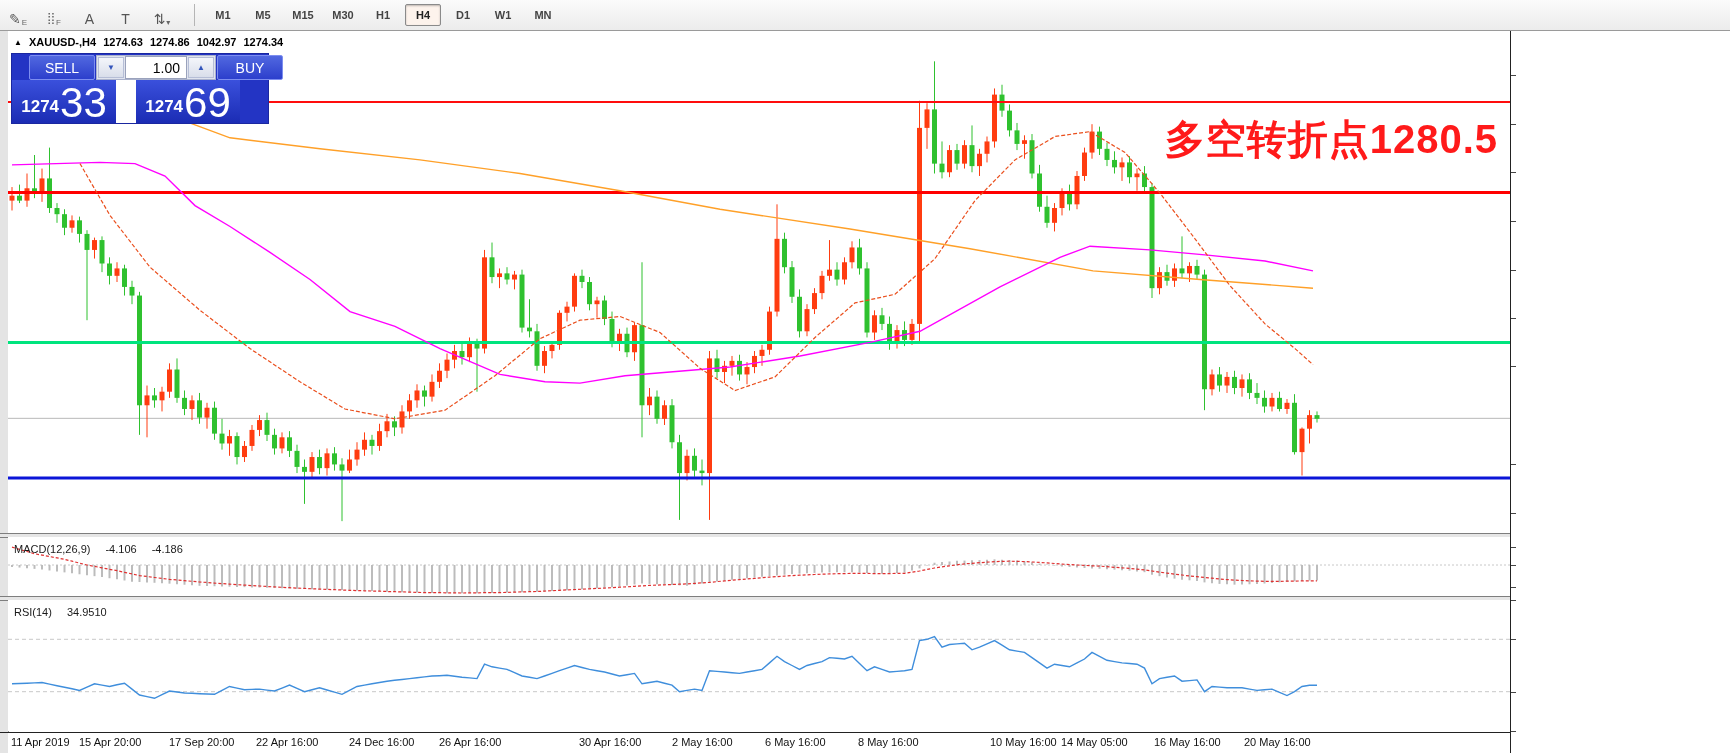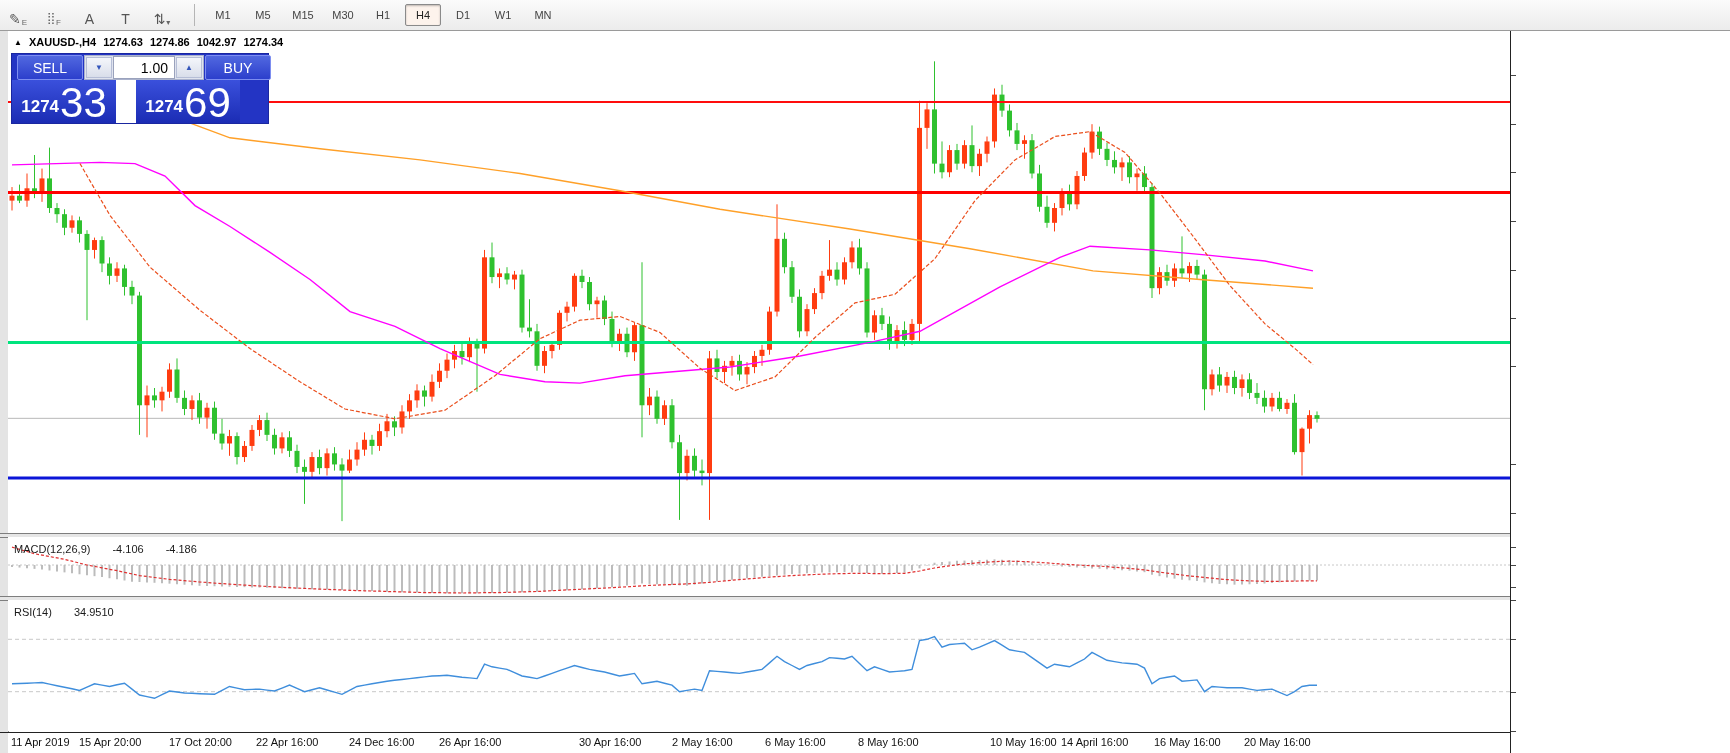--- a/index.html
+++ b/index.html
@@ -2,40 +2,40 @@
 <html><head>
 <meta charset="utf-8">
 <style>
   html,body{margin:0;padding:0;background:#fff;font-family:"Liberation Sans",sans-serif;}
   #stage{position:relative;width:1730px;height:753px;overflow:hidden;background:#fff;}
   
   #toolbar{position:absolute;left:0;top:0;width:1730px;height:30px;background:linear-gradient(#fbfbfb,#ececec);border-bottom:1px solid #9a9a9a;display:flex;align-items:center;}
   .tb-icon{width:30px;height:24px;margin:0 2px;display:flex;align-items:flex-end;justify-content:center;font-size:14px;color:#555;border:1px solid transparent;border-radius:2px;position:relative;cursor:default;}
   .tb-icon .sub{font-size:8px;color:#666;margin-left:1px;}
   .tb-sep{width:1px;height:22px;background:#b5b5b5;margin:0 8px 0 14px;}
-  .tf-btn{min-width:26px;height:20px;padding:0 4px;margin:0 2px;font-size:11px;font-weight:normal;color:#444;display:flex;align-items:center;justify-content:center;border:1px solid transparent;border-radius:2px;}
+  .tf-btn{min-width:26px;height:20px;padding:0 4px;margin:0 2px;font-size:11px;font-weight:bold;color:#444;display:flex;align-items:center;justify-content:center;border:1px solid transparent;border-radius:2px;}
   .tf-btn.active{background:#fdf3ec;border:1px solid #8a8a8a;box-shadow:inset 0 1px 2px rgba(0,0,0,.25);color:#222;}
   
   #left-strip{position:absolute;left:0;top:31px;width:8px;height:722px;background:#e4e4e4;border-right:1px solid #9a9a9a;}
   
   .panel-svg{position:absolute;left:8px;background:#fff;}
   #axis-col{position:absolute;left:1510px;top:31px;width:220px;height:722px;background:#fff;border-left:1px solid #222;}
   .sash{position:absolute;left:0;width:1730px;height:3px;background:#e6e6e6;border-top:1px solid #7e7e7e;border-bottom:1px solid #7e7e7e;}
   .tick-dash{position:absolute;left:1510px;width:5px;height:1px;background:#444;}
   #datebar{position:absolute;left:8px;top:733px;width:1502px;height:20px;background:#fff;}
   .date-label{position:absolute;top:3px;font-size:11px;color:#111;white-space:nowrap;}
   #datebar-border{position:absolute;left:0;top:732px;width:1730px;height:1px;background:#222;}
   
   #symbol-line{position:absolute;left:14px;top:36px;font-size:11px;font-weight:bold;color:#000;display:flex;gap:7px;align-items:center;}
   #symbol-line .arr{font-size:8px;}
   
-  .ind-label{position:absolute;left:14px;font-size:11px;color:#1a1a1a;display:flex;gap:22px;}
+  .ind-label{position:absolute;left:14px;font-size:11px;color:#1a1a1a;display:flex;gap:15px;}
   
   #trade-panel{position:absolute;left:12px;top:54px;width:256px;height:69px;background:#2334c4;box-shadow:0 0 0 1px #1a27a0;}
-  .tp-row{position:absolute;left:4px;top:0;width:256px;height:25px;display:flex;}
+  .tp-row{position:absolute;left:16px;top:0;width:256px;height:25px;display:flex;}
   .tp-btn{width:64px;height:23px;margin:1px;background:linear-gradient(#5168e0,#2c3fcc);border:1px solid #7d8ef0;color:#fff;font-size:14px;display:flex;align-items:center;justify-content:center;border-radius:2px;}
   .tp-spin{flex:1;height:23px;margin:1px 0;background:#dfe3ee;border:1px solid #aab2cc;display:flex;align-items:stretch;}
   .spin-btn{width:24px;display:flex;align-items:center;justify-content:center;font-size:8px;color:#3355bb;background:linear-gradient(#f4f6fb,#d9deea);border:1px solid #b6bed6;margin:1px;}
   .tp-vol{flex:1;background:#fff;border:1px solid #9aa2bc;font-size:14px;color:#000;text-align:right;padding:0 6px;display:flex;align-items:center;justify-content:flex-end;}
   .tp-prices{position:absolute;left:0;top:26px;width:228px;height:43px;display:flex;gap:20px;background:#fff;}
   .tp-price{flex:1;background:linear-gradient(#3a50dc,#1b2cb4);color:#fff;display:flex;align-items:flex-end;justify-content:center;padding-bottom:2px;}
   .tp-price .small{font-size:17px;font-weight:bold;margin:0 1px 4px 0;}
   .tp-price .big{font-size:42px;line-height:0.85;}
   
   #annotation{position:absolute;right:232px;top:112px;font-size:40px;font-weight:bold;letter-spacing:1px;white-space:nowrap;}
@@ -627,30 +627,30 @@
   <div class="sash" style="top:596px;"></div>
   <svg id="rsi-svg" class="panel-svg" style="top:600px;" width="1502" height="131">
       <line x1="0" x2="1502" y1="39.299999999999955" y2="39.299999999999955" stroke="#c8c8c8" stroke-width="1" stroke-dasharray="4 3"></line>
       <line x1="0" x2="1502" y1="91.70000000000005" y2="91.70000000000005" stroke="#c8c8c8" stroke-width="1" stroke-dasharray="4 3"></line>
       <polyline points="4,83.8 11.5,83.5 19,83.2 26.5,82.9 34,82.5 41.5,84.1 49,85.7 56.5,87.2 64,88.8 71.5,90.4 79,87.1 86.5,83.8 94,85.1 101.5,86.5 109,84.8 116.5,83.2 124,89.1 131.5,95.0 139,96.6 146.5,98.3 154,94.6 161.5,91.0 169,92.0 176.5,93.0 184,93.3 191.5,93.7 199,94.0 206.5,94.3 214,90.4 221.5,86.5 229,88.1 236.5,89.7 244,89.4 251.5,89.1 259,90.1 266.5,91.0 274,88.1 281.5,85.1 289,88.4 296.5,91.7 304,89.7 311.5,87.8 319,90.0 326.5,92.1 334,94.3 341.5,90.4 349,86.5 356.5,85.1 364,83.8 371.5,82.5 379,81.2 386.5,80.3 394,79.5 401.5,78.6 409,77.7 416.5,76.9 424,76.0 431.5,75.7 439,75.3 446.5,76.3 454,77.3 461.5,77.9 469,78.6 476.5,64.2 484,66.8 491.5,68.1 499,69.4 506.5,72.7 514,76.0 521.5,77.3 529,78.6 536.5,76.0 544,73.4 551.5,70.7 559,68.1 566.5,65.5 574,67.5 581.5,69.4 589,70.7 596.5,72.0 604,74.0 611.5,76.0 619,74.7 626.5,73.4 634,83.8 641.5,82.5 649,81.2 656.5,83.2 664,85.1 671.5,91.7 679,90.4 686.5,89.1 694,90.4 701.5,70.7 709,71.4 716.5,72.0 724,72.7 731.5,73.4 739,72.0 746.5,70.7 754,69.4 761.5,62.9 769,56.3 776.5,61.6 784,65.5 791.5,69.4 799,65.5 806.5,63.5 814,61.6 821.5,57.6 829,58.3 836.5,59.0 844,56.3 851.5,63.5 859,70.7 866.5,66.8 874,69.4 881.5,72.0 889,71.4 896.5,70.7 904,69.4 911.5,40.6 919,39.3 926.5,36.7 934,47.2 941.5,44.5 949,43.9 956.5,43.2 964,49.8 971.5,47.2 979,43.9 986.5,40.6 994,45.2 1001.5,49.8 1009,51.1 1016.5,52.4 1024,57.6 1031.5,62.9 1039,68.1 1046.5,64.2 1054,65.5 1061.5,66.8 1069,62.9 1076.5,59.0 1084,52.4 1091.5,56.3 1099,60.3 1106.5,61.6 1114,62.9 1121.5,63.5 1129,64.2 1136.5,68.1 1144,83.8 1151.5,78.6 1159,77.3 1166.5,76.0 1174,81.2 1181.5,80.6 1189,79.9 1196.5,91.7 1204,86.5 1211.5,87.1 1219,87.8 1226.5,87.8 1234,87.8 1241.5,89.1 1249,90.4 1256.5,89.7 1264,89.1 1271.5,92.4 1279,95.6 1286.5,91.7 1294,86.5 1301.5,85.2 1309,85.2" fill="none" stroke="#3f8edc" stroke-width="1.4"></polyline>
     </svg>
   <div id="datebar-border"></div>
   <div id="datebar">
       <div class="date-label" style="left: 3px;">11 Apr 2019</div>
       <div class="date-label" style="left: 71px;">15 Apr 20:00</div>
-      <div class="date-label" style="left: 161px;">17 Oct 20:00</div>
+      <div class="date-label" style="left: 161px;">17 Sep 20:00</div>
       <div class="date-label" style="left: 248px;">22 Apr 16:00</div>
       <div class="date-label" style="left: 341px;">24 Dec 16:00</div>
       <div class="date-label" style="left: 431px;">26 Apr 16:00</div>
       <div class="date-label" style="left: 571px;">30 Apr 16:00</div>
       <div class="date-label" style="left: 664px;">2 May 16:00</div>
       <div class="date-label" style="left: 757px;">6 May 16:00</div>
       <div class="date-label" style="left: 850px;">8 May 16:00</div>
       <div class="date-label" style="left: 982px;">10 May 16:00</div>
-      <div class="date-label" style="left: 1053px;">14 April 16:00</div>
+      <div class="date-label" style="left: 1053px;">14 May 05:00</div>
       <div class="date-label" style="left: 1146px;">16 May 16:00</div>
       <div class="date-label" style="left: 1236px;">20 May 16:00</div>
     </div>
 
   <div id="axis-col">
       <div class="tick-dash" style="left: 0px; top: 43.8787px;"></div>
       <div class="tick-dash" style="left: 0px; top: 92.5738px;"></div>
       <div class="tick-dash" style="left: 0px; top: 141.269px;"></div>
       <div class="tick-dash" style="left: 0px; top: 189.964px;"></div>
       <div class="tick-dash" style="left: 0px; top: 238.659px;"></div>
@@ -691,20 +691,21 @@
         <span class="small">1274</span>
         <span class="big">33</span>
       </div>
       <div class="tp-price">
         <span class="small">1274</span>
         <span class="big">69</span>
       </div>
     </div>
   </div>
 
+  <div id="annotation" style="color: rgb(255, 26, 26);">多空转折点1280.5</div>
 
   <div class="ind-label" style="top:543px;">
     <span>MACD(12,26,9)</span>
     <span>-4.106</span>
     <span>-4.186</span>
   </div>
   <div class="ind-label" style="top:606px;">
     <span>RSI(14)</span>
     <span>34.9510</span>
   </div>

